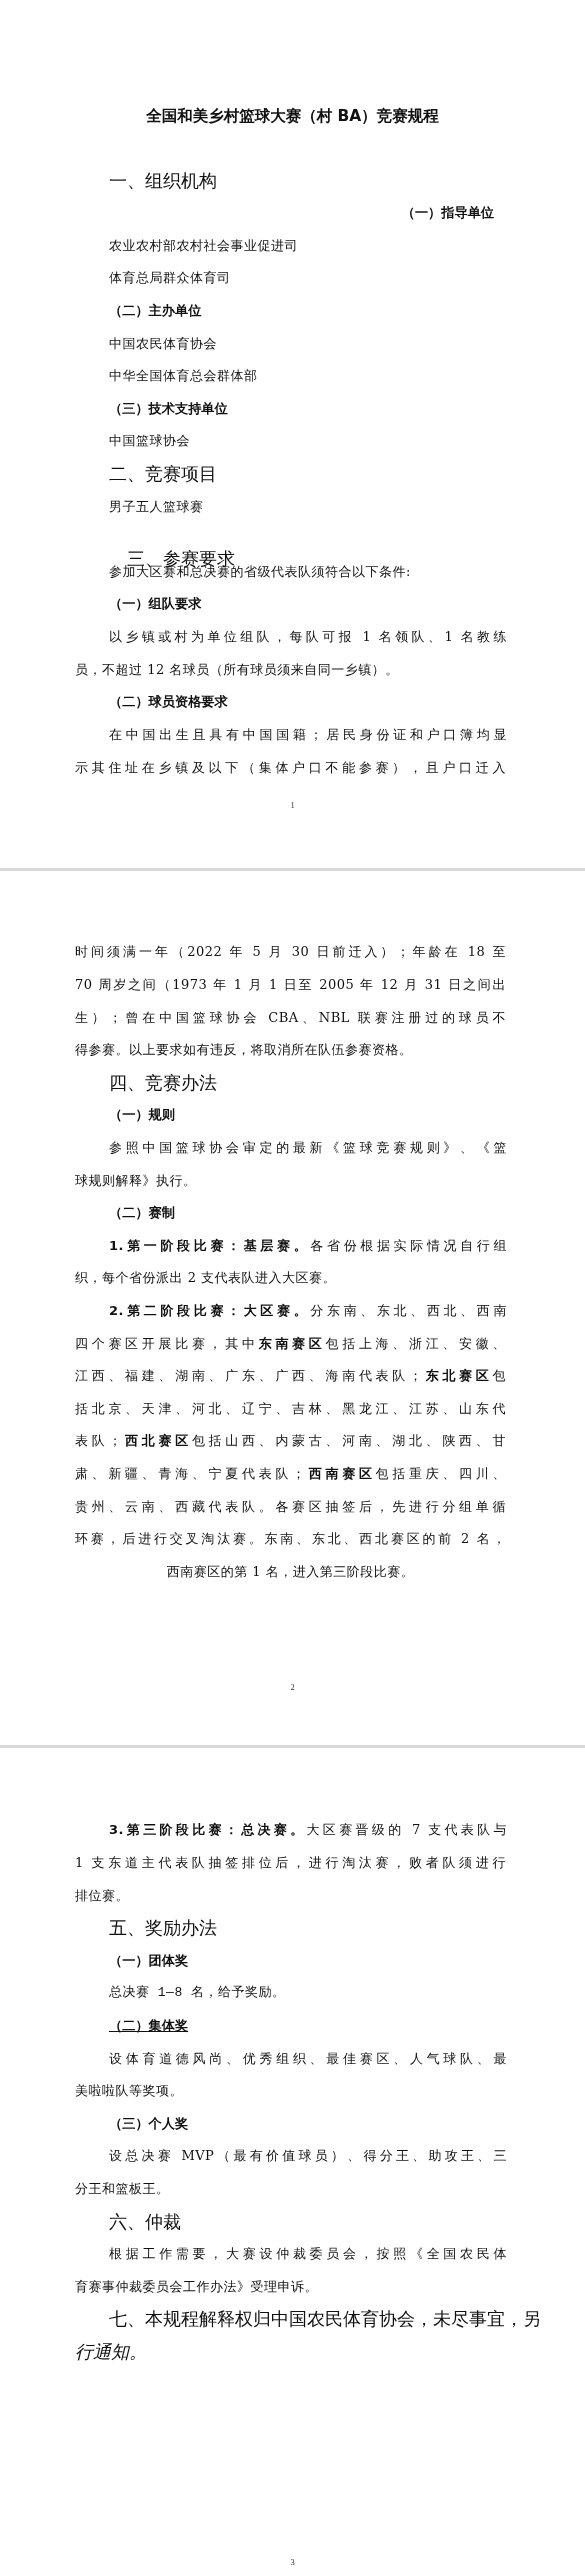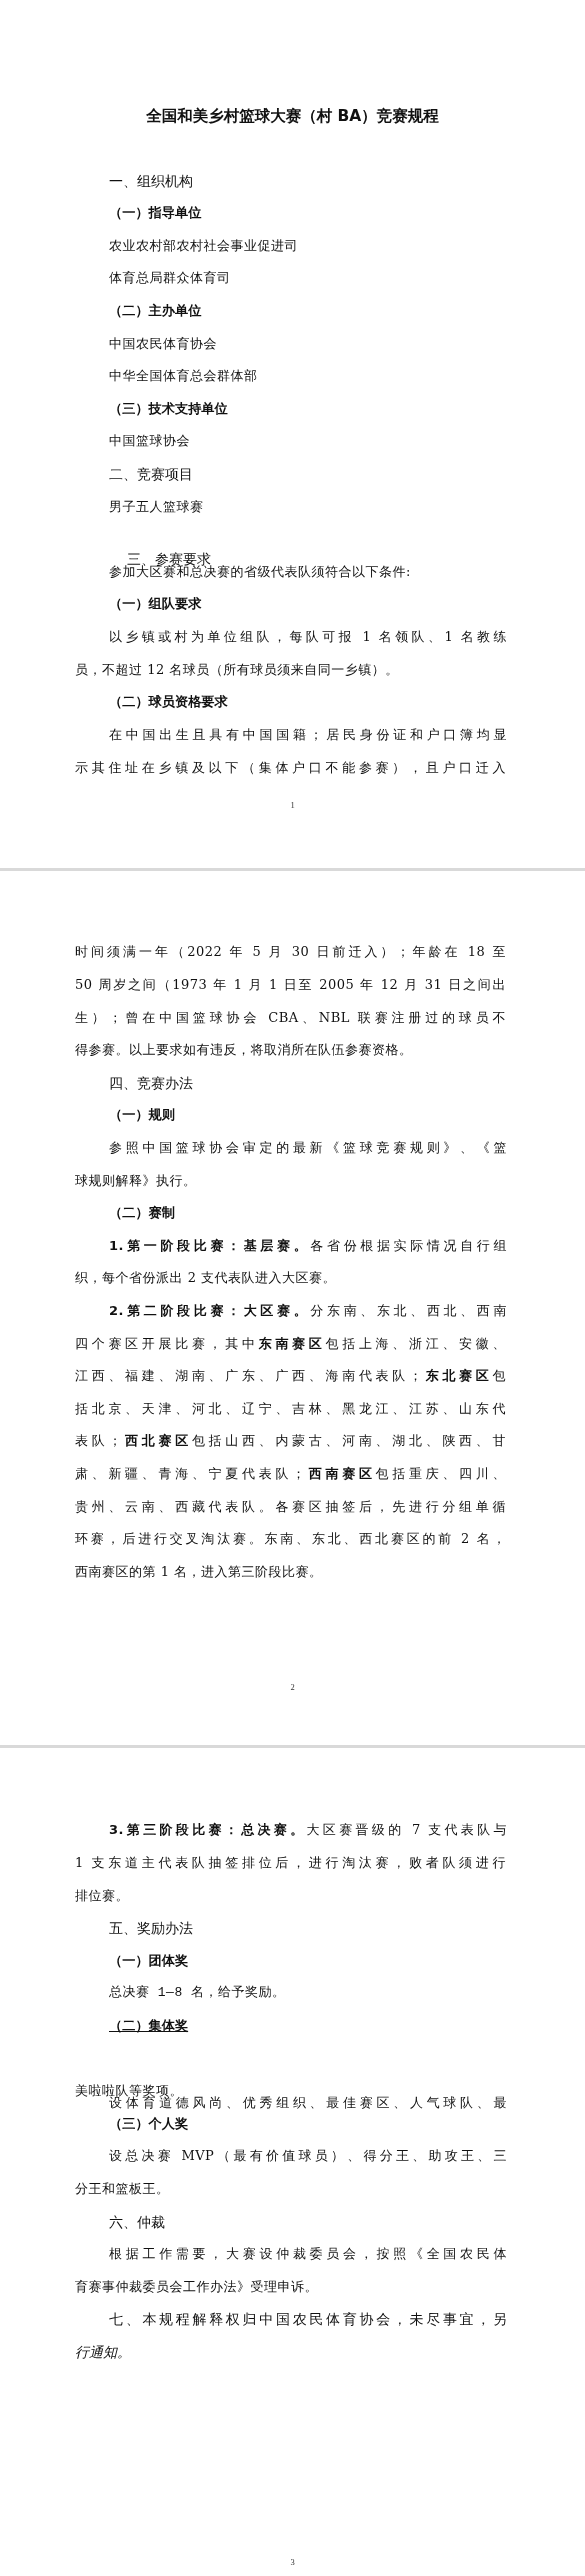--- a/index.html
+++ b/index.html
@@ -4,21 +4,21 @@
 <style>
   html, body { margin: 0; padding: 0; background: #ffffff; }
   body { width: 585px; height: 2576px; position: relative; overflow: hidden;
          font-family: "DejaVu Serif", "Liberation Serif", serif; color: #111; }
   .page { position: absolute; left: 0; width: 585px; background: #fff; }
   .sep { position: absolute; left: 0; width: 585px; height: 3.1px; background: #d9d9d9; }
   .line { position: absolute; left: 0; width: 585px; font-size: 13.2px; line-height: 18.6px;
           white-space: nowrap; }
   .title { font-family: "DejaVu Sans", "Liberation Sans", sans-serif; font-weight: bold;
            font-size: 15.5px; text-align: center; left: 0; width: 585px; }
-  .h1 { font-family: "DejaVu Sans", "Liberation Sans", sans-serif; font-size: 14px; }
+  .h1 { font-family: "DejaVu Sans", "Liberation Sans", sans-serif; font-size: 18px; }
   .h2 { font-family: "DejaVu Sans", "Liberation Sans", sans-serif; font-weight: bold; font-size: 13.2px; }
   .body { font-family: "DejaVu Serif", "Liberation Serif", serif; font-size: 13px; letter-spacing: 0.5px; }
   .b { font-weight: bold; font-family: "DejaVu Sans", "Liberation Sans", sans-serif; }
   .pgnum { position: absolute; left: 0; width: 585px; text-align: center; font-size: 8.5px;
            font-family: "Liberation Serif", serif; color: #333; }
   .just { text-align: justify; text-align-last: justify; }
 </style>
 </head>
 <body>
 
@@ -26,66 +26,66 @@
   <div class="page" style="top:0;height:868px;"></div>
   <div class="sep" style="top:868px;"></div>
   <div class="page" style="top:871px;height:874px;"></div>
   <div class="sep" style="top:1745px;"></div>
   <div class="page" style="top:1748px;height:828px;"></div>
 
   <div class="line title" style="top:107px;">全国和美乡村篮球大赛（村 BA）竞赛规程</div>
 
   <div id="lines-container">
       <div class="line h1" style="top: 172px; left: 109px; width: 398px; text-align: left;">一、组织机构</div>
-      <div class="line h2" style="top: 204px; left: 109px; width: 398px; text-align: left;">（一）指导单位</div>
+      <div class="line h2" style="top: 204px; left: 96px; width: 398px; text-align: right;">（一）指导单位</div>
       <div class="line body" style="top: 237px; left: 109px; width: 398px; text-align: left;">农业农村部农村社会事业促进司</div>
       <div class="line body" style="top: 269px; left: 109px; width: 398px; text-align: left;">体育总局群众体育司</div>
       <div class="line h2" style="top: 302px; left: 109px; width: 398px; text-align: left;">（二）主办单位</div>
       <div class="line body" style="top: 335px; left: 109px; width: 398px; text-align: left;">中国农民体育协会</div>
       <div class="line body" style="top: 367px; left: 109px; width: 398px; text-align: left;">中华全国体育总会群体部</div>
       <div class="line h2" style="top: 400px; left: 109px; width: 398px; text-align: left;">（三）技术支持单位</div>
       <div class="line body" style="top: 432px; left: 109px; width: 398px; text-align: left;">中国篮球协会</div>
       <div class="line h1" style="top: 465px; left: 109px; width: 398px; text-align: left;">二、竞赛项目</div>
       <div class="line body" style="top: 498px; left: 109px; width: 398px; text-align: left;">男子五人篮球赛</div>
       <div class="line h1" style="top: 550px; left: 109px; width: 398px; text-align: left; margin-left: 18px;">三、参赛要求</div>
       <div class="line body" style="top: 563px; left: 109px; width: 398px; text-align: left;">参加大区赛和总决赛的省级代表队须符合以下条件:</div>
       <div class="line h2" style="top: 595px; left: 109px; width: 398px; text-align: left;">（一）组队要求</div>
       <div class="line body just" style="top: 628px; left: 109px; width: 398px;">以乡镇或村为单位组队，每队可报 1 名领队、1 名教练</div>
       <div class="line body" style="top: 661px; left: 75px; width: 431px; text-align: left;">员，不超过 12 名球员（所有球员须来自同一乡镇）。</div>
       <div class="line h2" style="top: 693px; left: 109px; width: 398px; text-align: left;">（二）球员资格要求</div>
       <div class="line body just" style="top: 726px; left: 109px; width: 398px;">在中国出生且具有中国国籍；居民身份证和户口簿均显</div>
       <div class="line body just" style="top: 759px; left: 75px; width: 431px;">示其住址在乡镇及以下（集体户口不能参赛），且户口迁入</div>
       <div class="line body just" style="top: 943px; left: 75px; width: 431px;">时间须满一年（2022 年 5 月 30 日前迁入）；年龄在 18 至</div>
-      <div class="line body just" style="top: 976px; left: 75px; width: 431px;">50 周岁之间（1973 年 1 月 1 日至 2005 年 12 月 31 日之间出</div>
+      <div class="line body just" style="top: 976px; left: 75px; width: 431px;">70 周岁之间（1973 年 1 月 1 日至 2005 年 12 月 31 日之间出</div>
       <div class="line body just" style="top: 1009px; left: 75px; width: 431px;">生）；曾在中国篮球协会 CBA、NBL 联赛注册过的球员不</div>
       <div class="line body" style="top: 1041px; left: 75px; width: 431px; text-align: left;">得参赛。以上要求如有违反，将取消所在队伍参赛资格。</div>
       <div class="line h1" style="top: 1074px; left: 109px; width: 398px; text-align: left;">四、竞赛办法</div>
       <div class="line h2" style="top: 1106px; left: 109px; width: 398px; text-align: left;">（一）规则</div>
       <div class="line body just" style="top: 1139px; left: 109px; width: 398px;">参照中国篮球协会审定的最新《篮球竞赛规则》、《篮</div>
       <div class="line body" style="top: 1172px; left: 75px; width: 431px; text-align: left;">球规则解释》执行。</div>
       <div class="line h2" style="top: 1204px; left: 109px; width: 398px; text-align: left;">（二）赛制</div>
       <div class="line body just" style="top: 1237px; left: 109px; width: 398px;"><span class="b">1.第一阶段比赛：基层赛。</span><span>各省份根据实际情况自行组</span></div>
       <div class="line body" style="top: 1269px; left: 75px; width: 431px; text-align: left;">织，每个省份派出 2 支代表队进入大区赛。</div>
       <div class="line body just" style="top: 1302px; left: 109px; width: 398px;"><span class="b">2.第二阶段比赛：大区赛。</span><span>分东南、东北、西北、西南</span></div>
       <div class="line body just" style="top: 1335px; left: 75px; width: 431px;"><span>四个赛区开展比赛，其中</span><span class="b">东南赛区</span><span>包括上海、浙江、安徽、</span></div>
       <div class="line body just" style="top: 1367px; left: 75px; width: 431px;"><span>江西、福建、湖南、广东、广西、海南代表队；</span><span class="b">东北赛区</span><span>包</span></div>
       <div class="line body just" style="top: 1400px; left: 75px; width: 431px;">括北京、天津、河北、辽宁、吉林、黑龙江、江苏、山东代</div>
       <div class="line body just" style="top: 1432px; left: 75px; width: 431px;"><span>表队；</span><span class="b">西北赛区</span><span>包括山西、内蒙古、河南、湖北、陕西、甘</span></div>
       <div class="line body just" style="top: 1465px; left: 75px; width: 431px;"><span>肃、新疆、青海、宁夏代表队；</span><span class="b">西南赛区</span><span>包括重庆、四川、</span></div>
       <div class="line body just" style="top: 1498px; left: 75px; width: 431px;">贵州、云南、西藏代表队。各赛区抽签后，先进行分组单循</div>
       <div class="line body just" style="top: 1530px; left: 75px; width: 431px;">环赛，后进行交叉淘汰赛。东南、东北、西北赛区的前 2 名，</div>
-      <div class="line body" style="top: 1563px; left: 75px; width: 431px; text-align: left;">西南赛区的第 1 名，进入第三阶段比赛。</div>
+      <div class="line body" style="top: 1563px; left: 75px; width: 431px; text-align: center;">西南赛区的第 1 名，进入第三阶段比赛。</div>
       <div class="line body just" style="top: 1821px; left: 109px; width: 398px;"><span class="b">3.第三阶段比赛：总决赛。</span><span>大区赛晋级的 7 支代表队与</span></div>
       <div class="line body just" style="top: 1854px; left: 75px; width: 431px;">1 支东道主代表队抽签排位后，进行淘汰赛，败者队须进行</div>
       <div class="line body" style="top: 1887px; left: 75px; width: 431px; text-align: left;">排位赛。</div>
       <div class="line h1" style="top: 1919px; left: 109px; width: 398px; text-align: left;">五、奖励办法</div>
       <div class="line h2" style="top: 1952px; left: 109px; width: 398px; text-align: left;">（一）团体奖</div>
       <div class="line body" style="top: 1984px; left: 109px; width: 398px; text-align: left; font-family: Liberation Mono, monospace;">总决赛 1—8 名，给予奖励。</div>
       <div class="line h2" style="top: 2017px; left: 109px; width: 398px; text-align: left; text-decoration: underline;">（二）集体奖</div>
-      <div class="line body just" style="top: 2050px; left: 109px; width: 398px; margin-top: 44px;">设体育道德风尚、优秀组织、最佳赛区、人气球队、最</div>
+      <div class="line body just" style="top: 2050px; left: 109px; width: 398px;">设体育道德风尚、优秀组织、最佳赛区、人气球队、最</div>
       <div class="line body" style="top: 2082px; left: 75px; width: 431px; text-align: left;">美啦啦队等奖项。</div>
       <div class="line h2" style="top: 2115px; left: 109px; width: 398px; text-align: left;">（三）个人奖</div>
       <div class="line body just" style="top: 2147px; left: 109px; width: 398px;">设总决赛 MVP（最有价值球员）、得分王、助攻王、三</div>
       <div class="line body" style="top: 2180px; left: 75px; width: 431px; text-align: left;">分王和篮板王。</div>
       <div class="line h1" style="top: 2213px; left: 109px; width: 398px; text-align: left;">六、仲裁</div>
       <div class="line body just" style="top: 2245px; left: 109px; width: 398px;">根据工作需要，大赛设仲裁委员会，按照《全国农民体</div>
       <div class="line body" style="top: 2278px; left: 75px; width: 431px; text-align: left;">育赛事仲裁委员会工作办法》受理申诉。</div>
       <div class="line h1 just" style="top: 2310px; left: 109px; width: 398px;">七、本规程解释权归中国农民体育协会，未尽事宜，另</div>
       <div class="line h1" style="top: 2343px; left: 75px; width: 431px; text-align: left; font-style: italic;">行通知。</div>
     </div>

